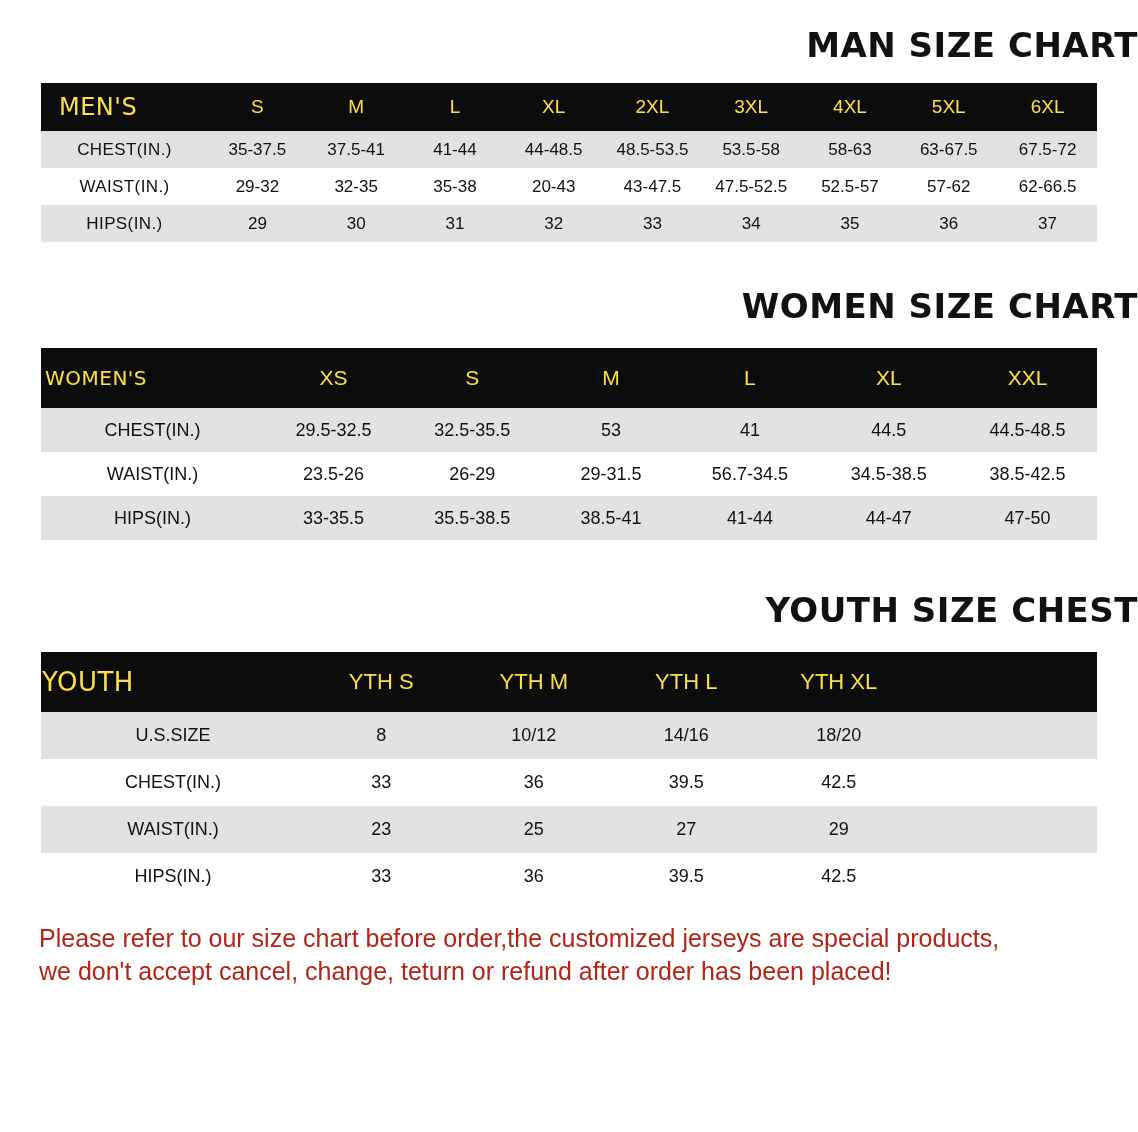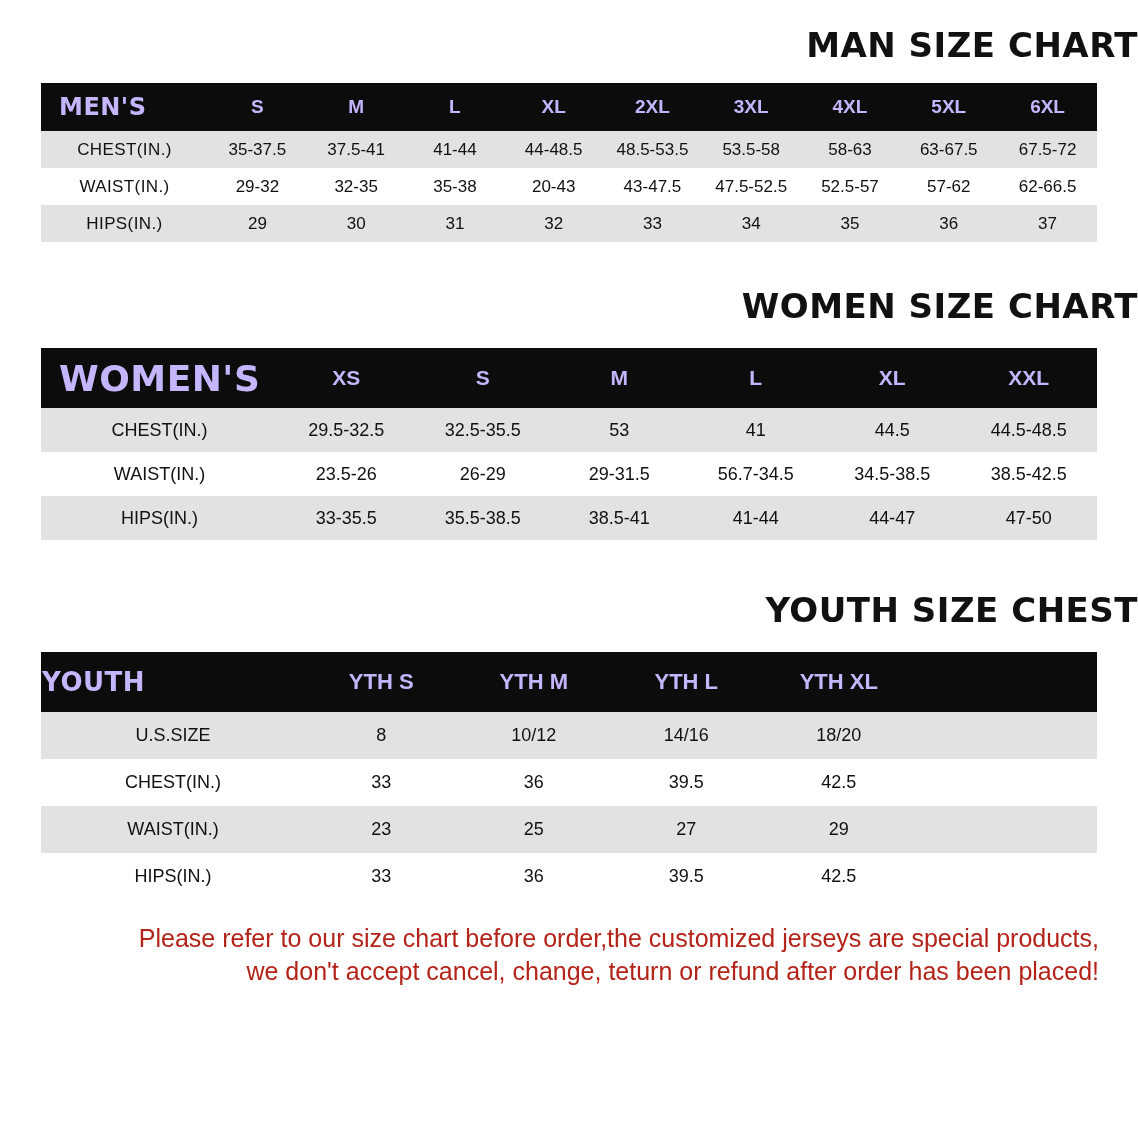--- a/index.html
+++ b/index.html
@@ -65,52 +65,52 @@
   table.chart th,
   table.chart td {
     text-align: center;
     vertical-align: middle;
     font-family: "Liberation Sans", sans-serif;
     color: #111111;
     white-space: nowrap;
   }
   table.chart thead th {
     background: #0c0c0c;
-    color: #c4b5fd;
-    font-weight: bold;
+    color: #fde047;
+    font-weight: normal;
   }
   table.chart thead th.corner {
     text-align: left;
     font-family: "DejaVu Sans", sans-serif;
     letter-spacing: 0.5px;
   }
   .row-shade td { background: #e2e2e2; }
   .row-plain td { background: #ffffff; }
 
   
   .men thead th { height: 46px; font-size: 19px; }
   .men thead th.corner { font-size: 24px; padding-left: 18px; }
   .men tbody td { height: 35px; font-size: 17px; }
   .men tbody td.label { font-size: 17px; letter-spacing: 0.4px; }
 
   
   .women thead th { height: 58px; font-size: 21px; }
-  .women thead th.corner { font-size: 36px; padding-left: 18px; }
+  .women thead th.corner { font-size: 20px; padding-left: 4px; }
   .women tbody td { height: 42px; font-size: 18px; }
 
   
   .youth thead th { height: 58px; font-size: 22px; }
   .youth thead th.corner { font-size: 26px; }
   .youth tbody td { height: 45px; font-size: 18px; }
 
   
   .note {
     margin: 22px auto 4px auto;
     width: 1060px;
-    text-align: right;
+    text-align: left;
     color: #b42318;
     font-family: "Liberation Sans", sans-serif;
     font-size: 25px;
     line-height: 1.32;
   }
   .note div { white-space: nowrap; }
 </style>
 </head>
 <body>
 

